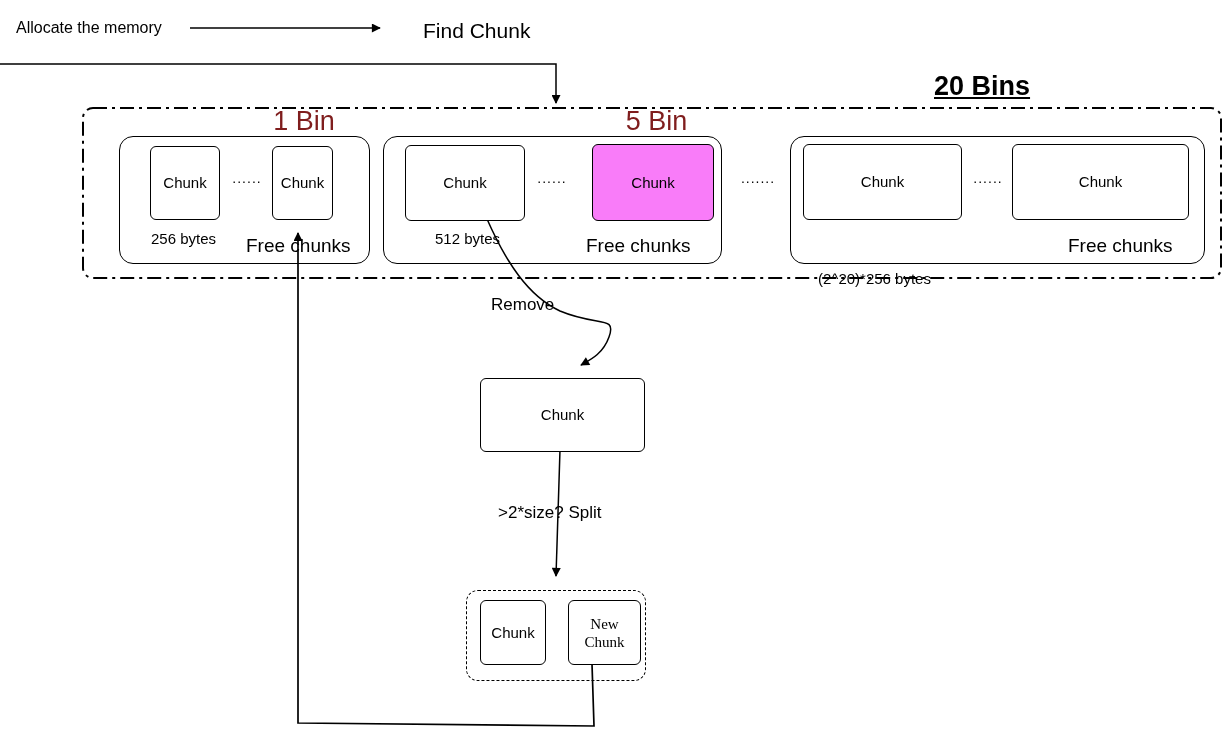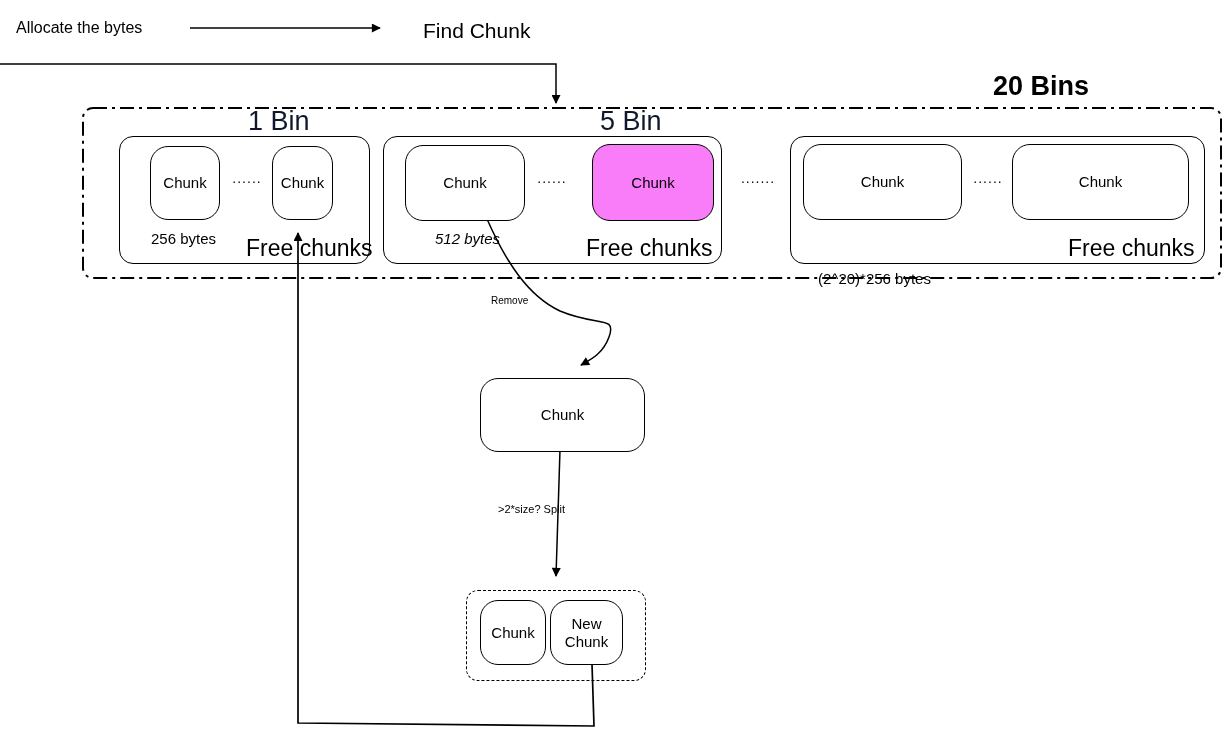--- a/index.html
+++ b/index.html
@@ -7,29 +7,29 @@
     position:relative;width:1224px;height:731px;background:#ffffff;
     font-family:"Liberation Sans","DejaVu Sans",sans-serif;color:#000;
   }
   svg.overlay{position:absolute;left:0;top:0;z-index:1;}
   .layer{position:absolute;left:0;top:0;width:100%;height:100%;z-index:2;pointer-events:none;}
   .label{position:absolute;white-space:nowrap;}
   .bin-container{
     position:absolute;border:1.6px solid #000;border-radius:14px;background:transparent;
   }
   .chunk{
-    position:absolute;border:1.5px solid #000;border-radius:18px;background:#ffffff;
+    position:absolute;border:1.5px solid #000;border-radius:6px;background:#ffffff;
     display:flex;align-items:center;justify-content:center;
     font-size:15px;text-align:center;line-height:1.2;
   }
   .dots{position:absolute;font-size:14px;text-align:center;letter-spacing:1px;}
   .size-label{position:absolute;font-size:15px;white-space:nowrap;}
-  .free-label{position:absolute;font-size:23px;white-space:nowrap;}
+  .free-label{position:absolute;font-size:19px;white-space:nowrap;}
   .bin-title{
-    position:absolute;font-size:27px;color:#0f172a;text-align:left;white-space:nowrap;
+    position:absolute;font-size:27px;color:#7f1d1d;text-align:center;white-space:nowrap;
   }
   .flow-label{font-size:16px;}
   .main-title{font-size:27px;font-weight:bold;}
   .dashed-box{
     position:absolute;border:1.6px dashed #000;border-radius:12px;background:transparent;
   }
 </style>
 </head>
 <body>
 
@@ -50,55 +50,55 @@
 
     <path d="M487,219 C506,262 528,296 560,311 C598,327 617,315 609,337 C603,354 590,360 581,365" fill="none" stroke="#000" stroke-width="1.5" marker-end="url(#ah)"></path>
 
     <line x1="560" y1="450" x2="556" y2="576" stroke="#000" stroke-width="1.5" marker-end="url(#ah)"></line>
 
     <polyline points="592,664 594,726 298,723 298,233" fill="none" stroke="#000" stroke-width="1.7" marker-end="url(#ah)"></polyline>
   </svg>
 
   <div class="layer">
 
-    <div class="label flow-label" style="left:16px;top:19px;">Allocate the bytes</div>
+    <div class="label flow-label" style="left:16px;top:19px;">Allocate the memory</div>
     <div class="label flow-label" style="left:423px;top:19px;font-size:21px;">Find Chunk</div>
 
-    <div class="label main-title" style="left:993px;top:71px;">20 Bins</div>
+    <div class="label main-title" style="left:934px;top:71px;text-decoration:underline;">20 Bins</div>
 
     <div class="bin-title" style="left:248px;top:106px;width:112px;">1 Bin</div>
     <div class="bin-title" style="left:600px;top:106px;width:113px;">5 Bin</div>
 
     <div class="bin-container" style="left:119px;top:136px;width:249px;height:126px;"></div>
     <div class="chunk" style="left:150px;top:146px;width:68px;height:72px;">Chunk</div>
     <div class="dots" style="left:224px;top:170px;width:46px;">......</div>
     <div class="chunk" style="left:272px;top:146px;width:59px;height:72px;">Chunk</div>
     <div class="size-label" style="left:151px;top:230px;">256 bytes</div>
     <div class="free-label" style="left:246px;top:235px;">Free chunks</div>
 
     <div class="bin-container" style="left:383px;top:136px;width:337px;height:126px;"></div>
     <div class="chunk" style="left:405px;top:145px;width:118px;height:74px;">Chunk</div>
     <div class="dots" style="left:532px;top:170px;width:40px;">......</div>
     <div class="chunk" style="left: 592px; top: 144px; width: 120px; height: 75px; background-color: rgb(249, 124, 249);">Chunk</div>
-    <div class="size-label" style="left:435px;top:230px;font-style:italic;">512 bytes</div>
+    <div class="size-label" style="left:435px;top:230px;">512 bytes</div>
     <div class="free-label" style="left:586px;top:235px;">Free chunks</div>
 
     <div class="dots" style="left:736px;top:170px;width:44px;">.......</div>
 
     <div class="bin-container" style="left:790px;top:136px;width:413px;height:126px;"></div>
     <div class="chunk" style="left:803px;top:144px;width:157px;height:74px;">Chunk</div>
     <div class="dots" style="left:966px;top:170px;width:44px;">......</div>
     <div class="chunk" style="left:1012px;top:144px;width:175px;height:74px;">Chunk</div>
     <div class="size-label" style="left:818px;top:230px;margin-top:40px;">(2^20)*256 bytes</div>
     <div class="free-label" style="left:1068px;top:235px;">Free chunks</div>
 
-    <div class="label" style="left:491px;top:295px;font-size:10px;">Remove</div>
+    <div class="label" style="left:491px;top:295px;font-size:17px;">Remove</div>
 
     <div class="chunk" style="left:480px;top:378px;width:163px;height:72px;">Chunk</div>
 
-    <div class="label" style="left:498px;top:503px;font-size:11px;">&gt;2*size? Split</div>
+    <div class="label" style="left:498px;top:503px;font-size:17px;">&gt;2*size? Split</div>
 
     <div class="dashed-box" style="left:466px;top:590px;width:178px;height:89px;"></div>
     <div class="chunk" style="left:480px;top:600px;width:64px;height:63px;">Chunk</div>
-    <div class="chunk" style="left:550px;top:600px;width:71px;height:63px;">New Chunk</div>
+    <div class="chunk" style="left:568px;top:600px;width:71px;height:63px;font-family:Liberation Serif, serif;">New Chunk</div>
 
   </div>
 </div>
 
 </body></html>

